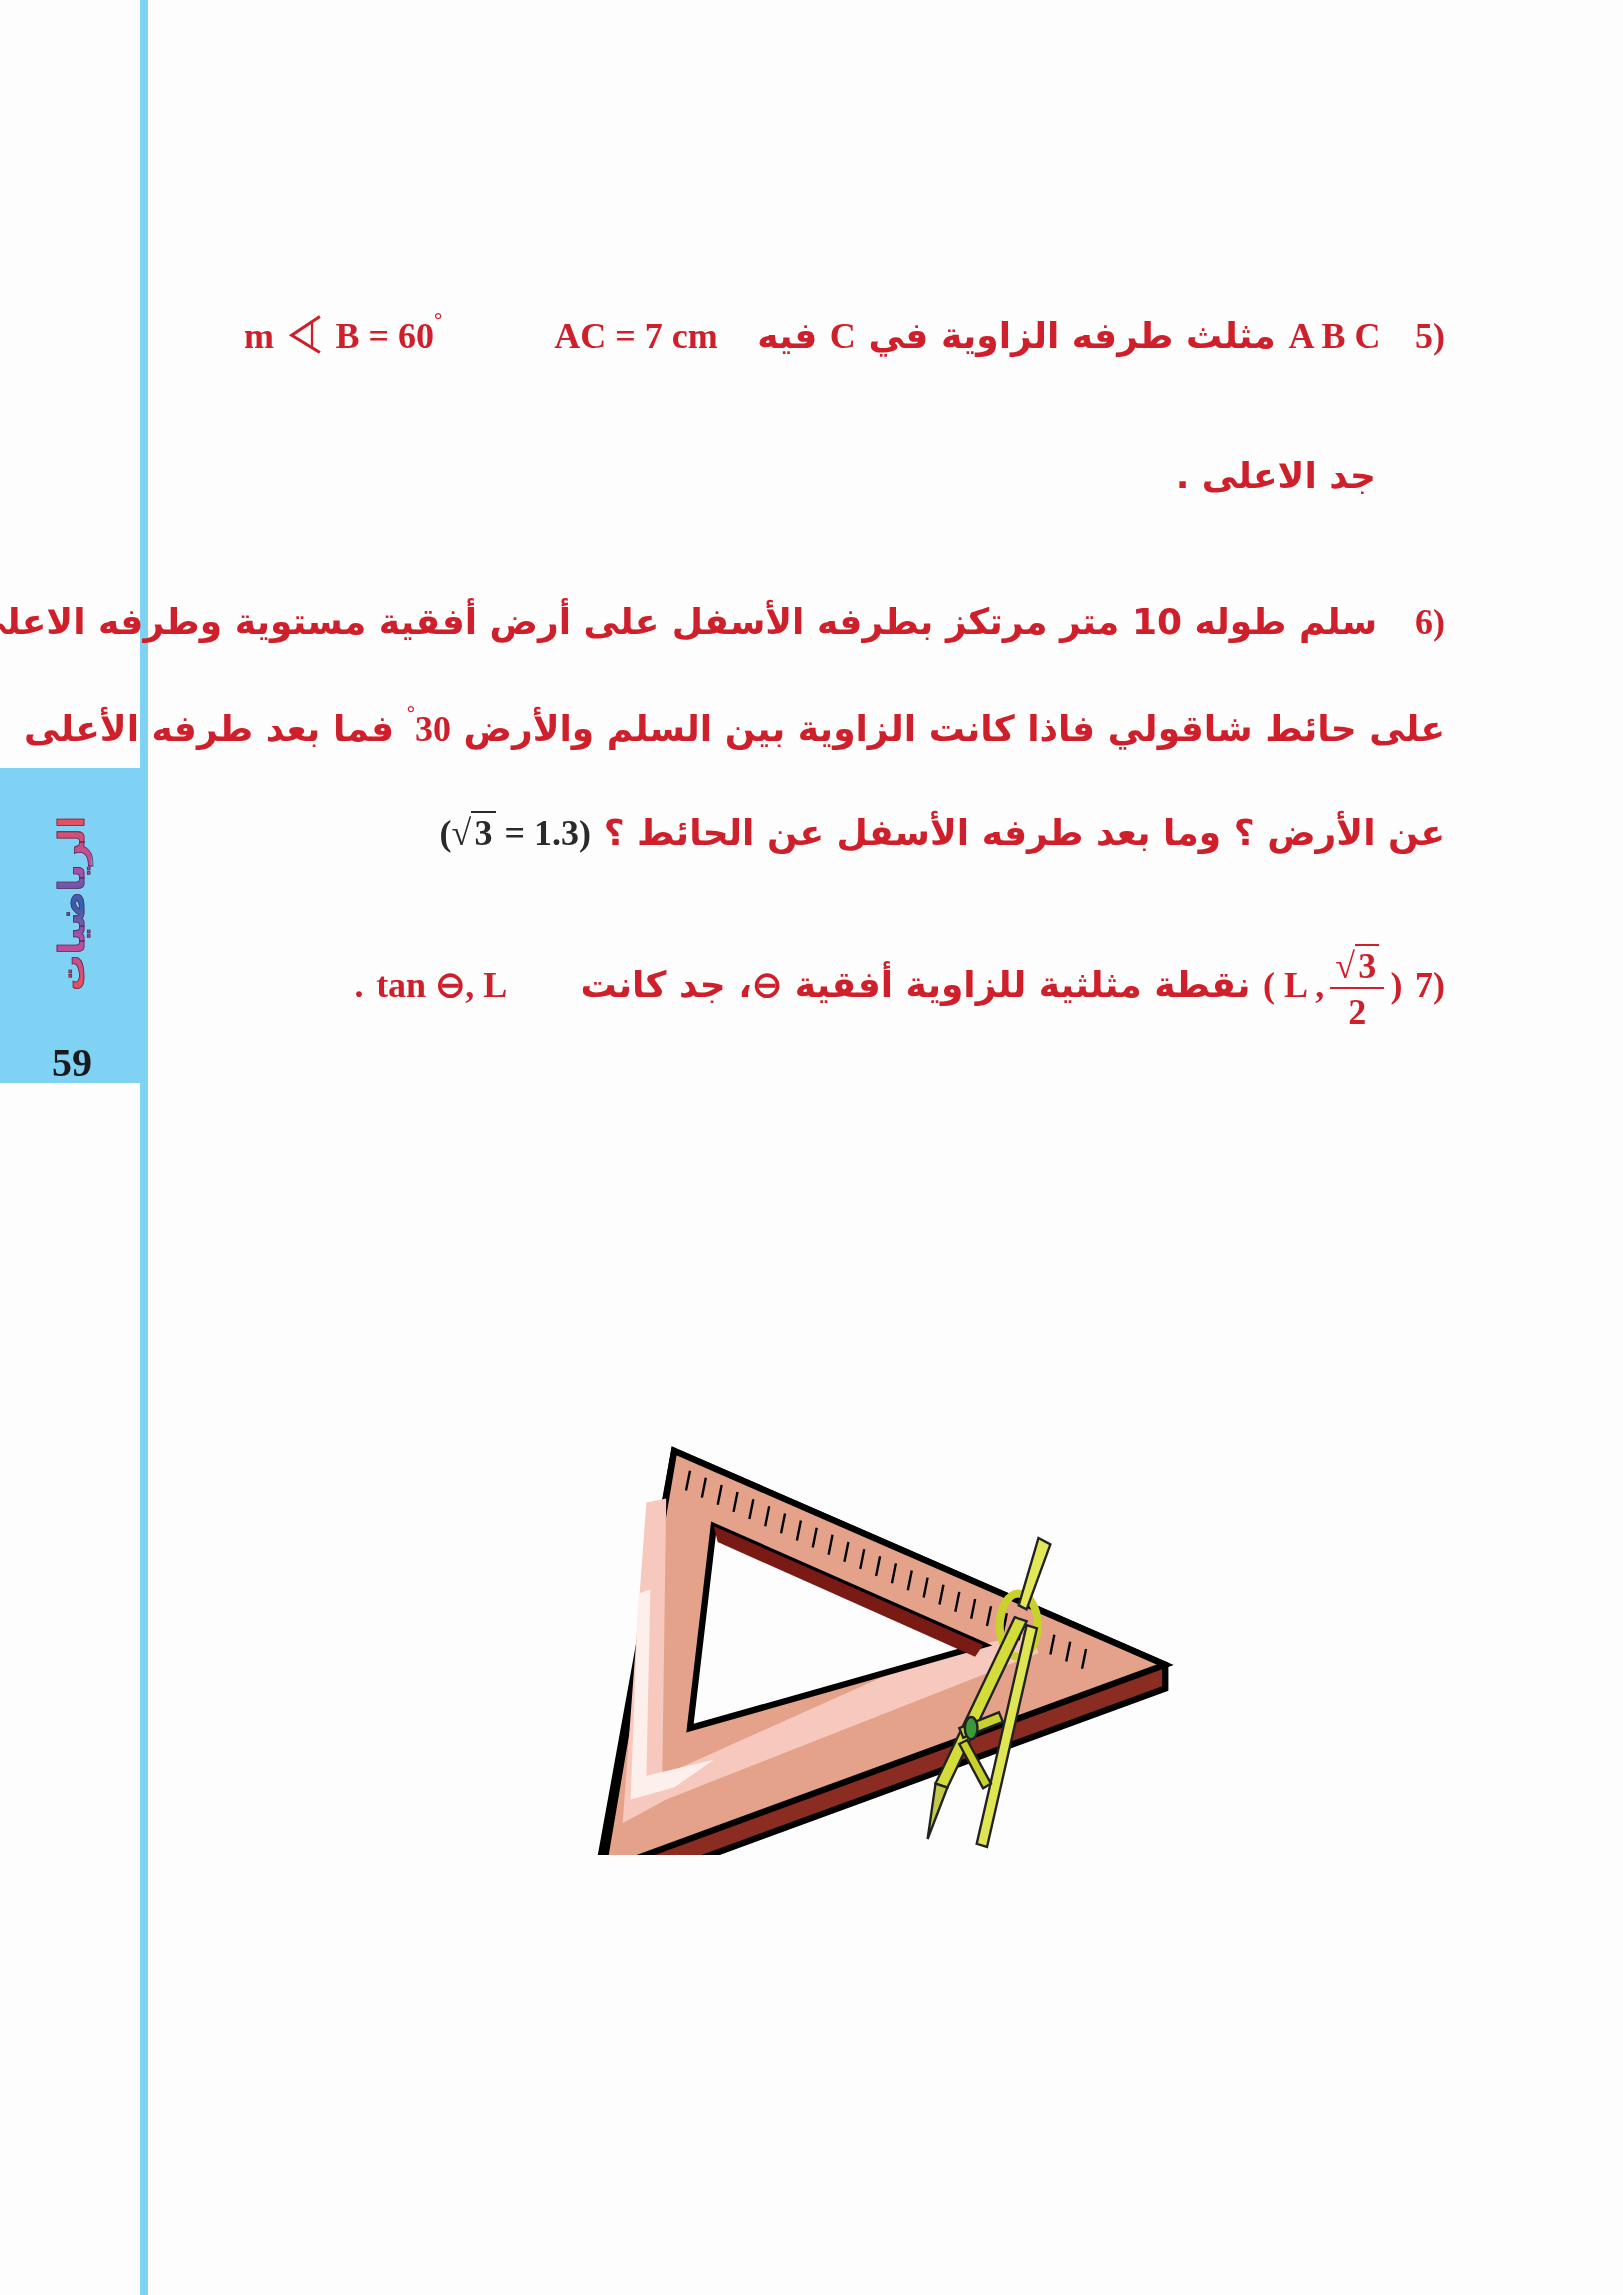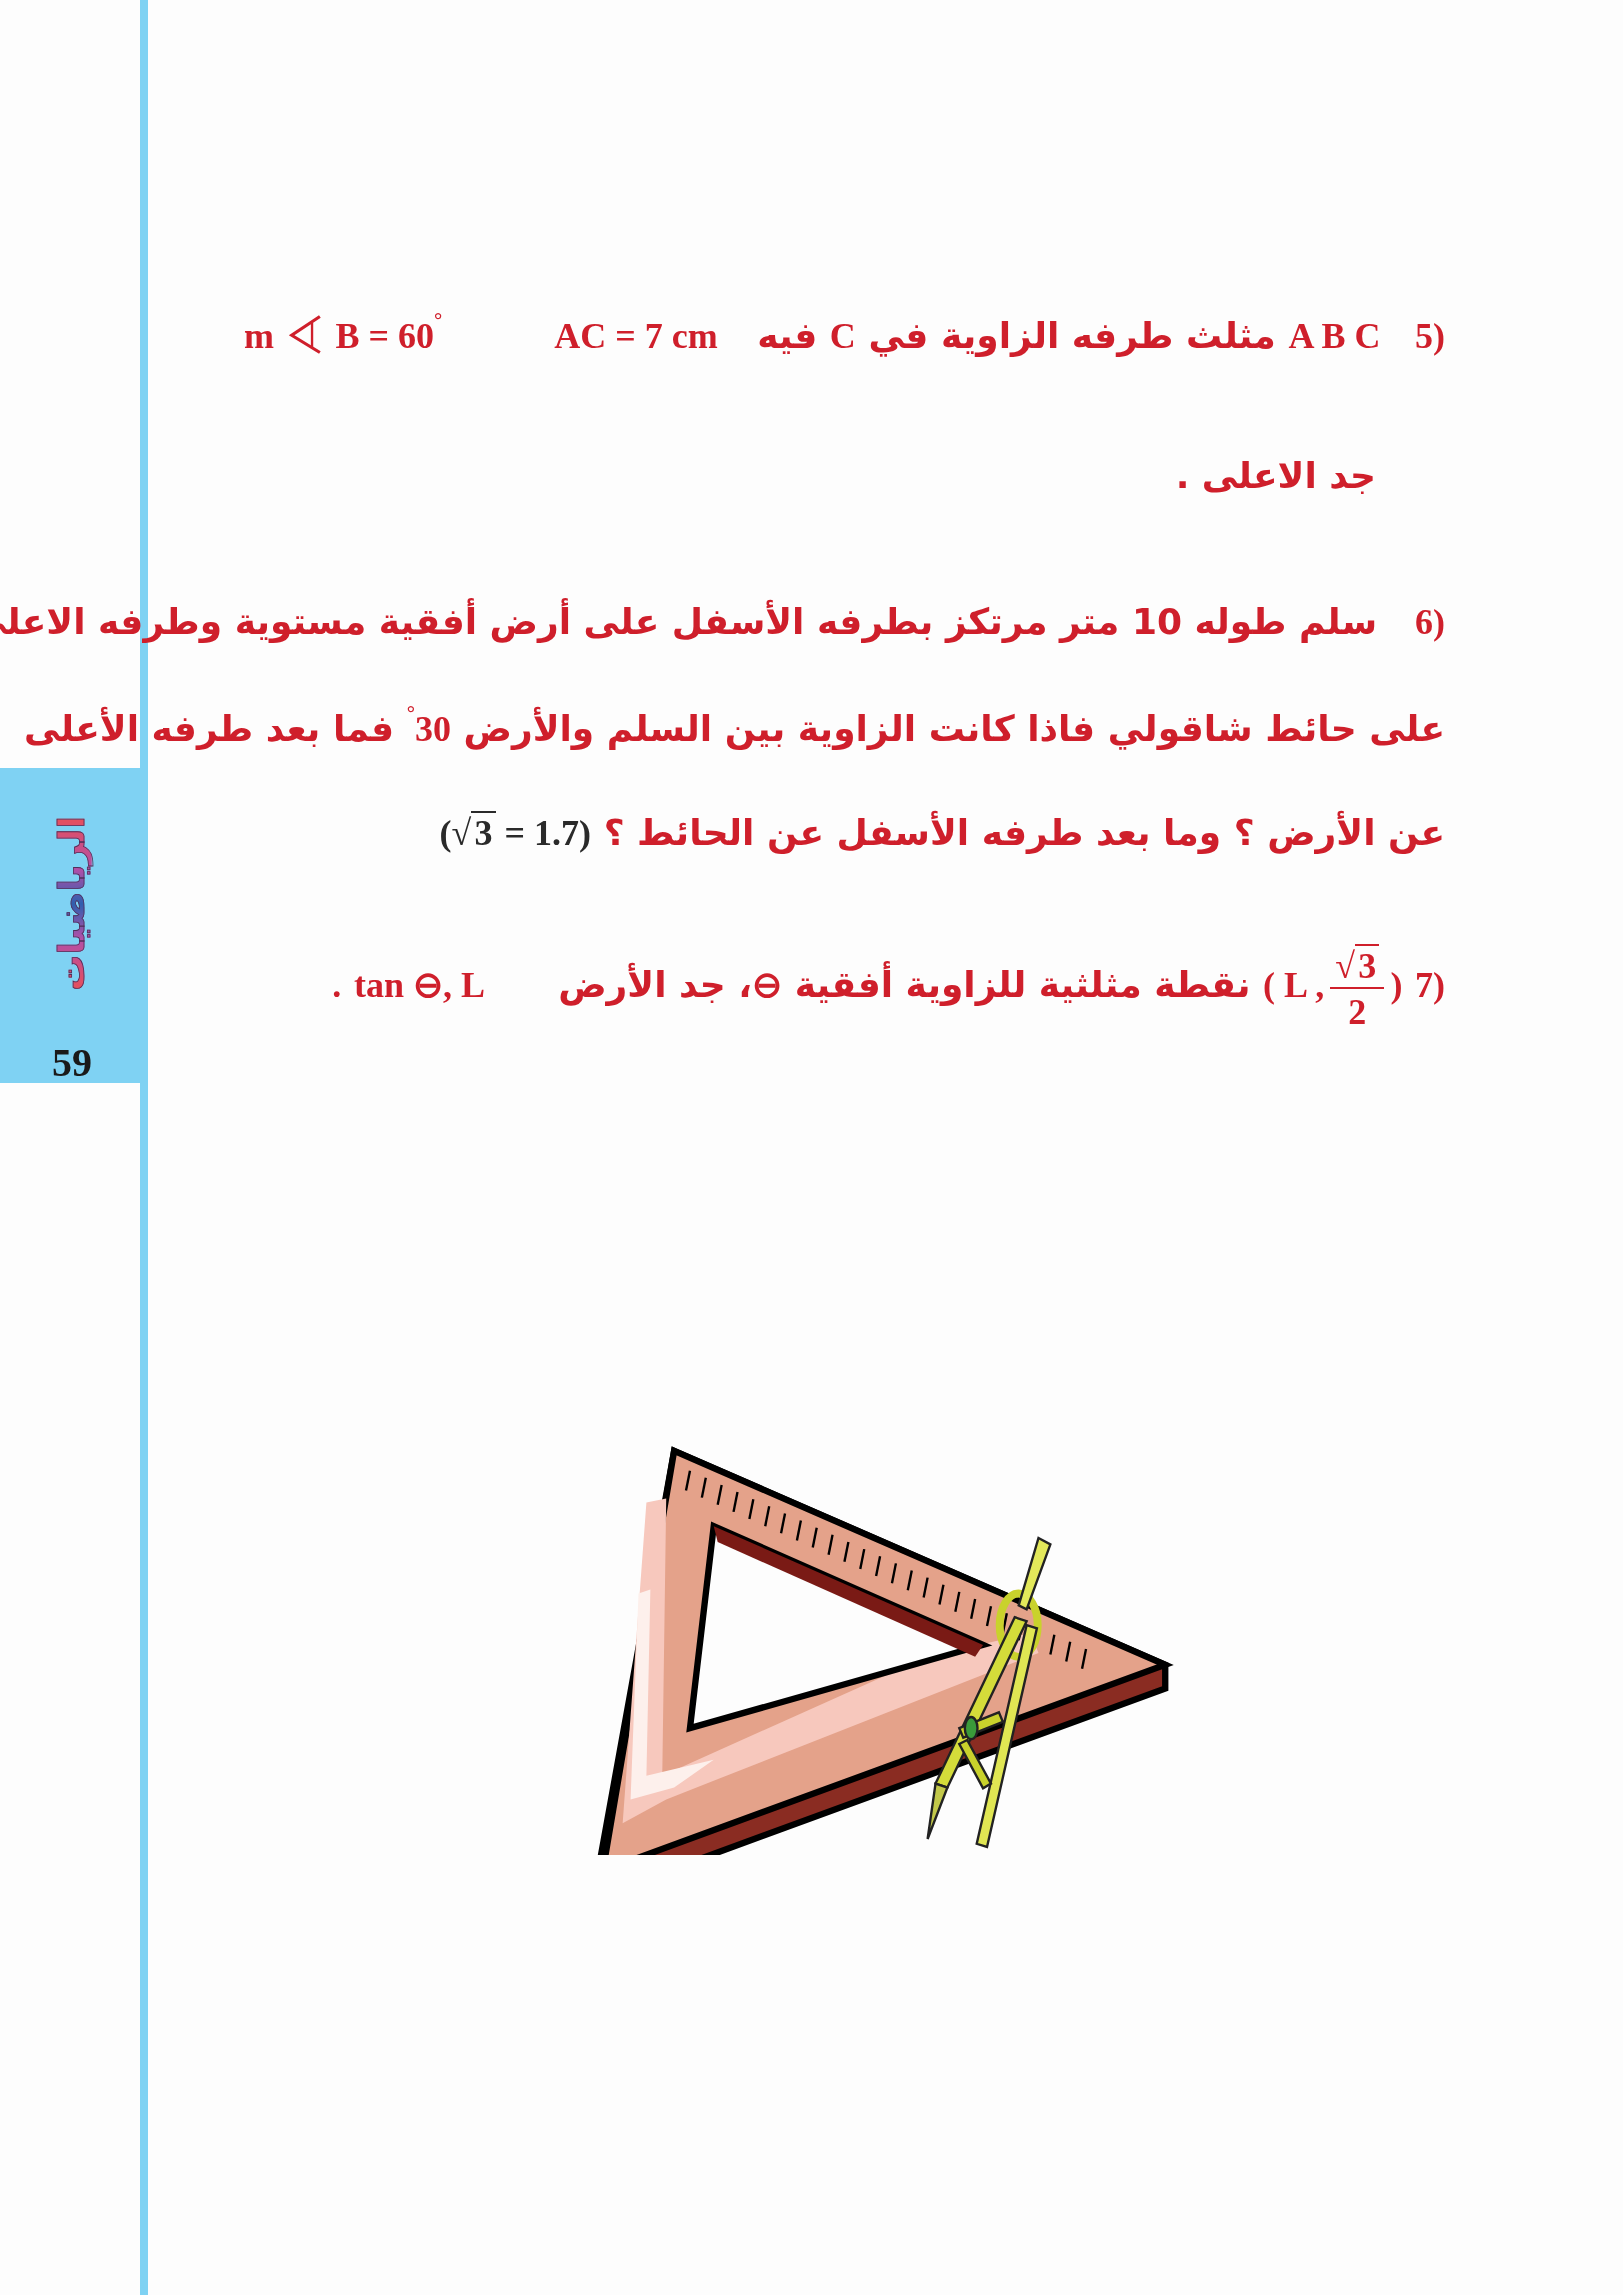--- a/index.html
+++ b/index.html
@@ -87,31 +87,31 @@
 </div>
 
 <div class="line" style="top:702px;">
   <span>على حائط شاقولي فاذا كانت الزاوية بين السلم والأرض</span>
   <span class="latin"><span class="sup">°</span><span>30</span></span>
   <span>فما بعد طرفه الأعلى</span>
 </div>
 
 <div class="line" style="top:812px;">
   <span>عن الأرض ؟ وما بعد طرفه الأسفل عن الحائط ؟</span>
-  <span class="latin dark"><span>(</span>√<span class="sqrt-bar">3</span><span> = 1.7</span><span>)</span></span>
+  <span class="latin dark"><span>(</span>√<span class="sqrt-bar">3</span><span> = 1.3</span><span>)</span></span>
 </div>
 
 <div class="line" style="top:948px;">
   <span class="latin">7)</span>
   <span class="latin"><span>(</span> <span>L</span> <span>,</span><span class="frac">
         <span class="num">√<span class="sqrt-bar">3</span></span>
         <span class="den">2</span>
       </span><span>)</span></span>
   <span>نقطة مثلثية للزاوية أفقية</span>
-  <span class="latin">⊖</span><span>، جد الأرض</span>
+  <span class="latin">⊖</span><span>، جد كانت</span>
   <span class="gap" style="width:48px"></span>
   <span class="latin">tan ⊖, L</span>
   <span class="latin">.</span>
 </div>
 
 <svg class="illustration" viewBox="0 0 760 540">
   <g>
     <polygon points="110,30 730,300 730,330 20,590 15,555" fill="#8a2c22" stroke="#000" stroke-width="8"></polygon>
     <polygon points="110,30 730,300 20,560" fill="#e4a28a" stroke="#000" stroke-width="8"></polygon>
     <polygon points="75,95 100,90 95,440 430,290 560,260 570,285 100,470 45,500" fill="#f7c8bd"></polygon>

